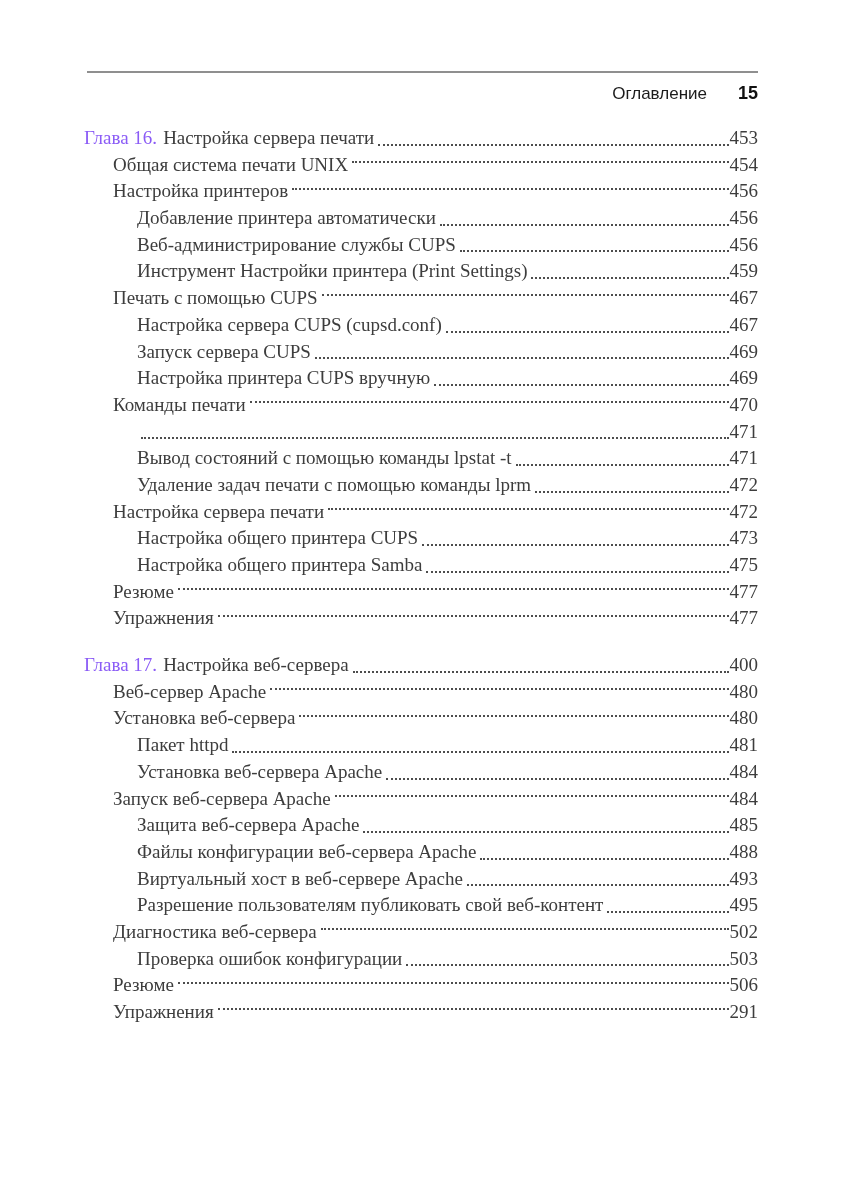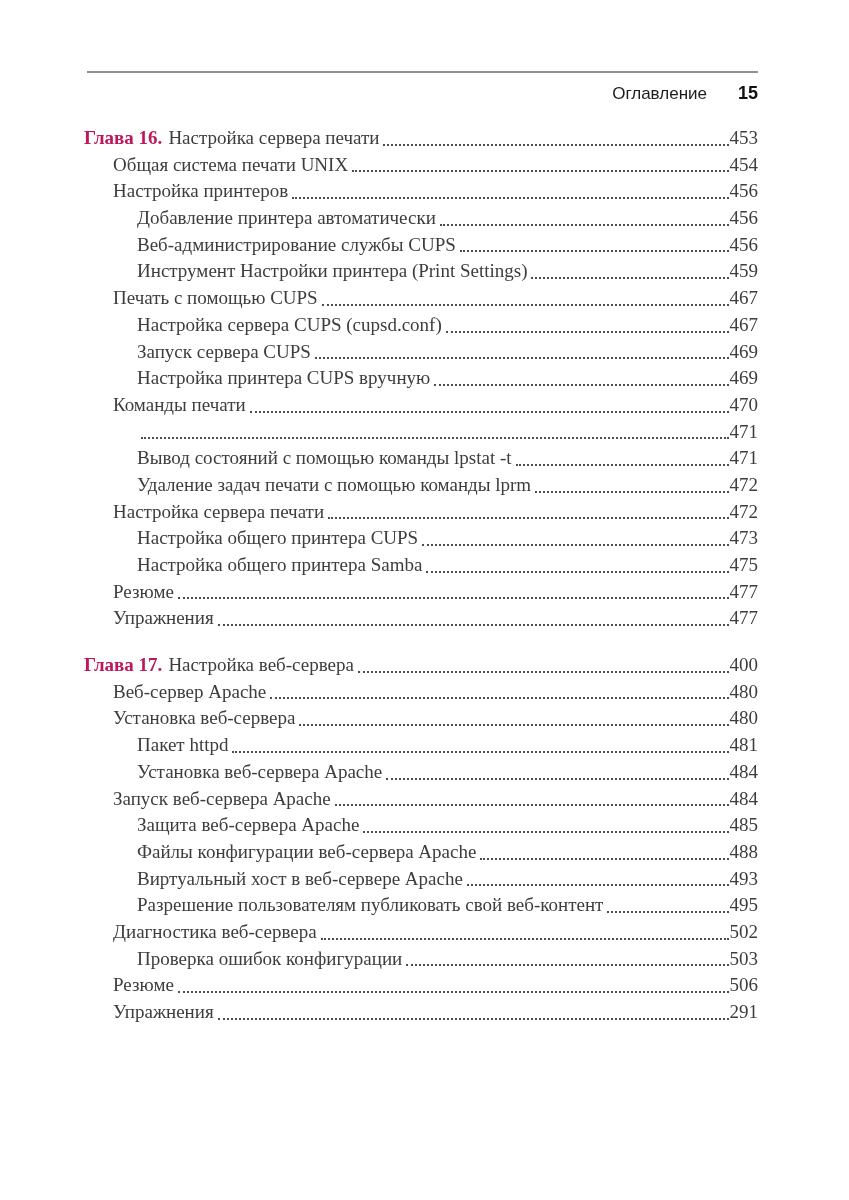--- a/index.html
+++ b/index.html
@@ -38,25 +38,25 @@
   }
   .toc-row {
     display: flex;
     height: 26.7px;
     align-items: stretch;
     font-size: 19px;
     line-height: 26.7px;
     white-space: nowrap;
   }
   .toc-row.lvl-chapter { margin-top: 20px; }
-  .toc-row.lvl-1 { padding-left: 29px; }
+  .toc-row.lvl-1 { padding-left: 29px; align-items: center; }
   .toc-row.lvl-2 { padding-left: 53px; }
   .toc-row .prefix {
-    font-weight: 700;
-    color: #be185d;
+    font-weight: 400;
+    color: #8b5cf6;
     margin-right: 6px;
   }
   .toc-row .title {
     color: #3d3d3d;
   }
   .toc-row .leader {
     flex: 1 1 auto;
     border-bottom: 2px dotted #4d4d4d;
     margin: 0 1px 6px 4px;
     min-width: 12px;

